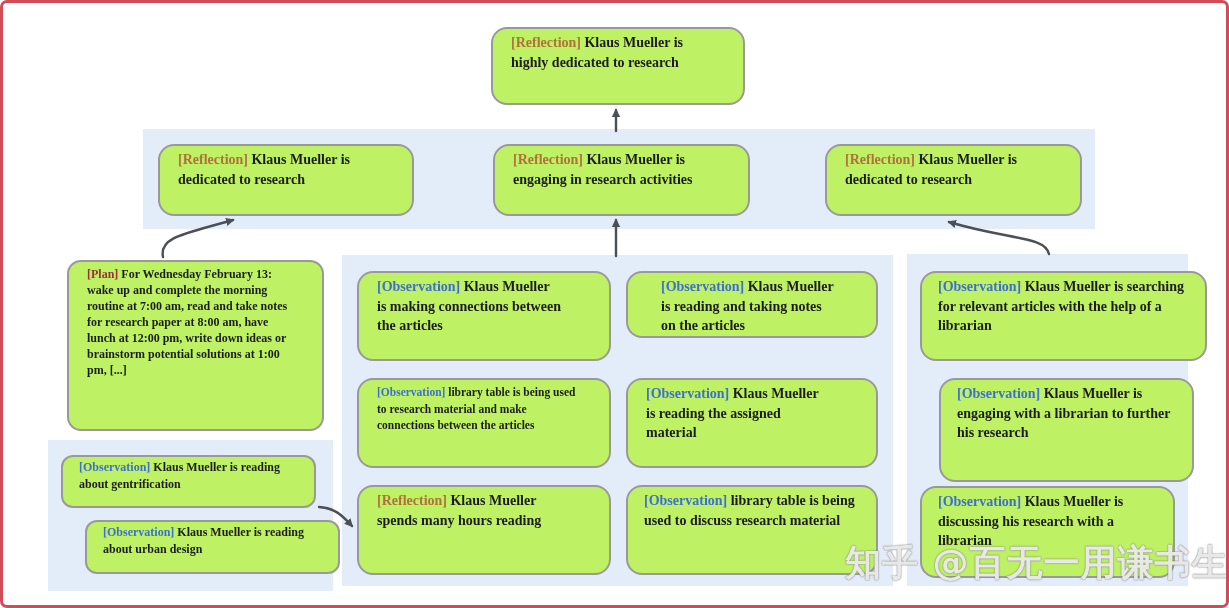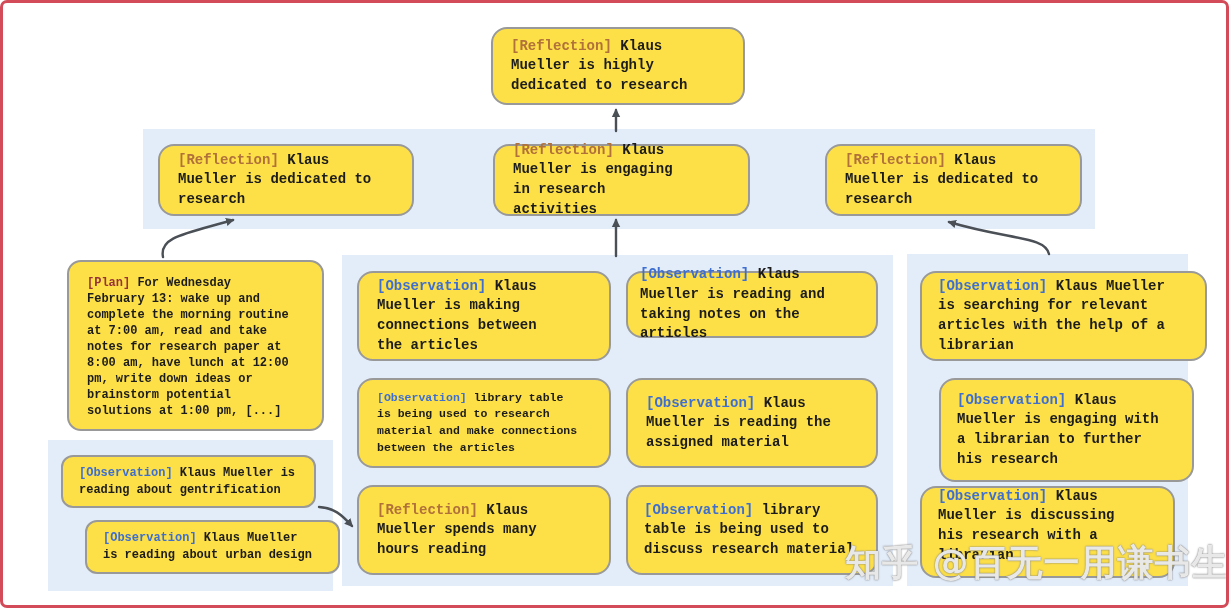--- a/index.html
+++ b/index.html
@@ -20,28 +20,29 @@
     background:#e3edfa;
   }
   .edges{
     position:absolute;left:0;top:0;width:1229px;height:608px;
     pointer-events:none;
     z-index:2;
   }
   .node{
     position:absolute;
     box-sizing:border-box;
-    background:#fde047;
+    background:#bef264;
     border:2.5px solid #999999;
     border-radius:16px;
     display:flex;
-    align-items:center;
+    align-items:flex-start;
     z-index:3;
     font-size:14px;
     line-height:1.4;
+    font-family:Liberation Serif, serif;
   }
   .node .txt{width:100%;}
   .node.small-r{border-radius:12px;}
   .fs12{font-size:12px;line-height:1.4;}
   .fs115{font-size:11.5px;line-height:1.45;}
   .plan-text{font-size:12px;line-height:1.34;}
   .tag.reflection{color:#b0713a;}
   .tag.observation{color:#3e6fd0;}
   .tag.plan{color:#963238;}
   .watermark{
@@ -108,21 +109,21 @@
   <div class="node" style="left:354px;top:268px;width:254px;height:90px;padding:4px 48px 4px 18px;">
     <div class="txt"><span class="tag observation">[Observation]</span> <span>Klaus Mueller is making connections between the articles</span></div>
   </div>
   <div class="node" style="left:354px;top:375px;width:254px;height:90px;padding:4px 28px 4px 18px;">
     <div class="txt fs115"><span class="tag observation">[Observation]</span> <span>library table is being used to research material and make connections between the articles</span></div>
   </div>
   <div class="node" style="left:354px;top:482px;width:254px;height:90px;padding:4px 48px 4px 18px;">
     <div class="txt"><span class="tag reflection">[Reflection]</span> <span>Klaus Mueller spends many hours reading</span></div>
   </div>
 
-  <div class="node" style="left:623px;top:268px;width:252px;height:67px;padding:4px 36px 4px 12px;">
+  <div class="node" style="left:623px;top:268px;width:252px;height:67px;padding:4px 36px 4px 33px;">
     <div class="txt"><span class="tag observation">[Observation]</span> <span>Klaus Mueller is reading and taking notes on the articles</span></div>
   </div>
   <div class="node" style="left:623px;top:375px;width:252px;height:90px;padding:4px 45px 4px 18px;">
     <div class="txt"><span class="tag observation">[Observation]</span> <span>Klaus Mueller is reading the assigned material</span></div>
   </div>
   <div class="node" style="left:623px;top:482px;width:252px;height:90px;padding:4px 16px 4px 16px;">
     <div class="txt"><span class="tag observation">[Observation]</span> <span>library table is being used to discuss research material</span></div>
   </div>
 
   <div class="node" style="left:917px;top:268px;width:287px;height:90px;padding:4px 20px 4px 16px;">

